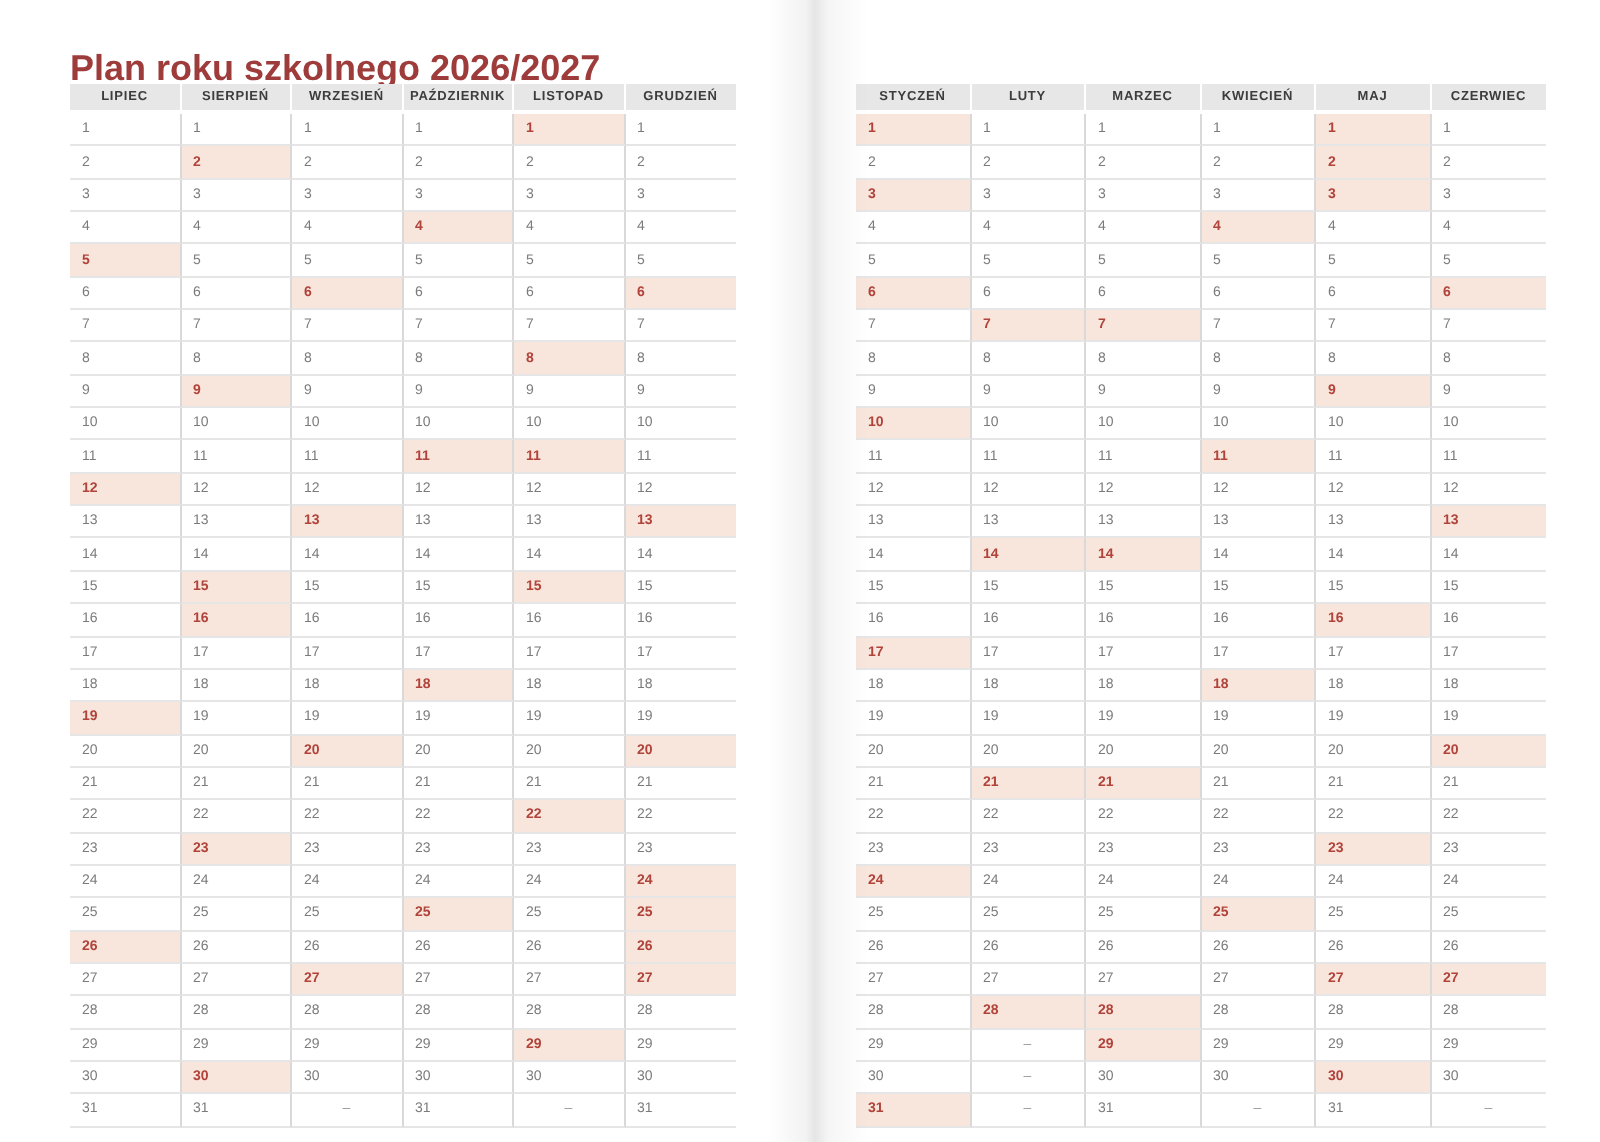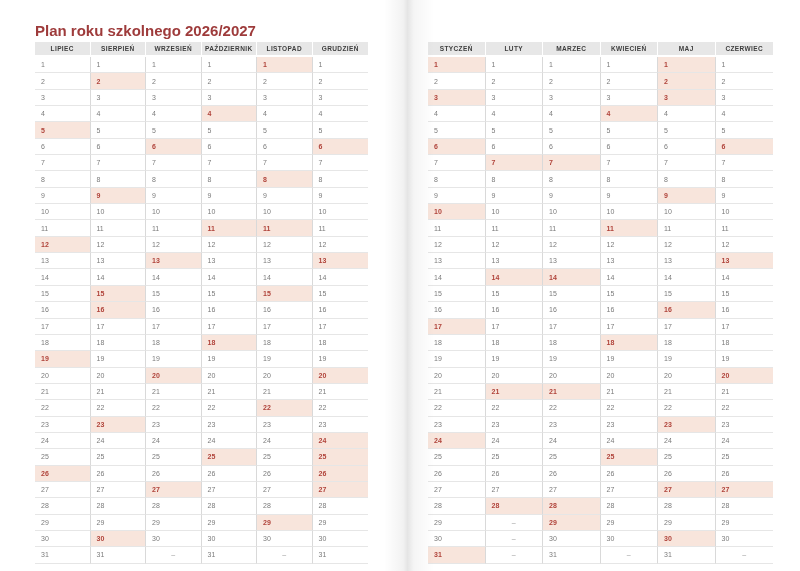--- a/index.html
+++ b/index.html
@@ -16,21 +16,21 @@
     background:linear-gradient(90deg,
       rgba(0,0,0,0) 0%,
       rgba(0,0,0,0.05) 38%,
       rgba(0,0,0,0.10) 47%,
       rgba(0,0,0,0.04) 60%,
       rgba(0,0,0,0) 100%);
     pointer-events:none;
   }
   .page-title{
     position:absolute;left:35px;top:12px;
-    font-size:15px;font-weight:bold;
+    font-size:18px;font-weight:bold;
     color:var(--accent,#9e3b3b);
     letter-spacing:0px;
   }
   .calendar{position:absolute;top:42px;}
   .calendar-left{left:35px;width:333px;}
   .calendar-right{left:428px;width:345px;}
   .month-header-row{
     display:grid;grid-template-columns:repeat(6,1fr);
     height:13px;margin-bottom:2px;
   }

